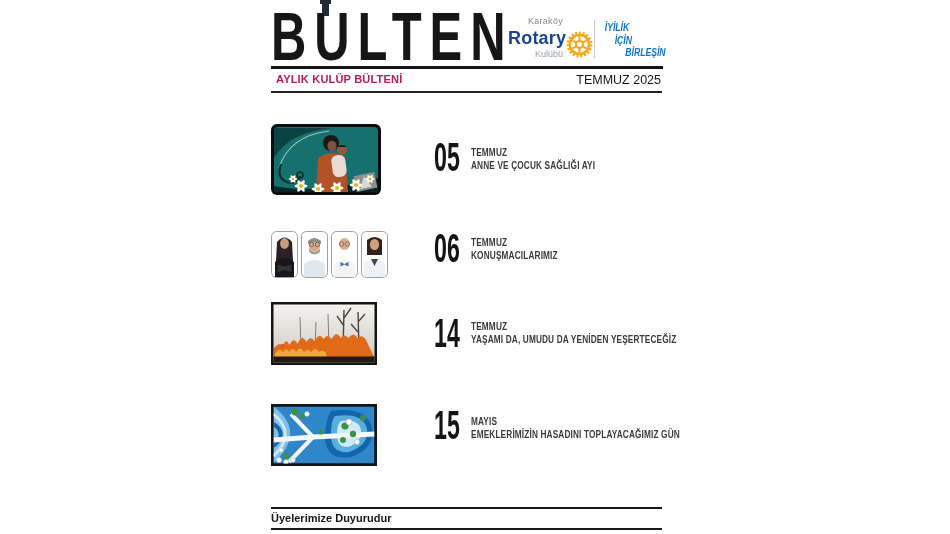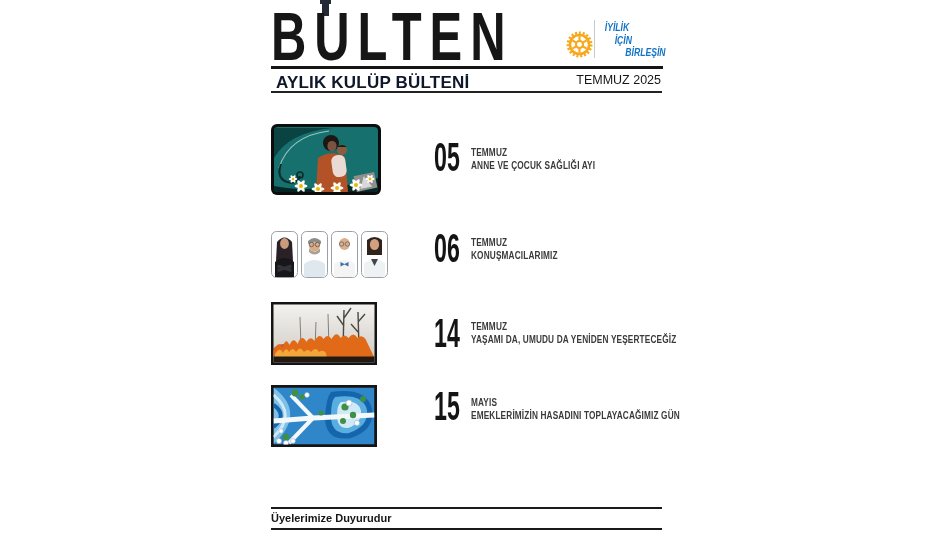--- a/index.html
+++ b/index.html
@@ -19,55 +19,60 @@
   .r-org{font-size:18px;font-weight:bold;color:#17458f;margin-top:3px;letter-spacing:.2px;}
   .r-club{font-size:9px;color:#96a0ab;margin-top:3px;}
   .wheel{position:absolute;left:566px;top:31px;}
   .lockup-divider{position:absolute;left:594px;top:20px;width:1px;height:38px;background:#c7cacd;}
   .slogan{position:absolute;left:604px;top:21px;font-size:10.5px;font-weight:bold;font-style:italic;
           color:#1173c6;line-height:12.5px;transform:scaleX(0.82);transform-origin:0 0;white-space:nowrap;}
   .sl-1{padding-left:1px;} .sl-2{padding-left:13px;} .sl-3{padding-left:26px;}
 
   
   .rule-thick{position:absolute;left:271px;top:66px;width:392px;height:3px;background:#151515;}
-  .subhead-left{position:absolute;left:276px;top:73px;font-size:17px;font-weight:bold;letter-spacing:.2px;color:#0f172a;}
+  .subhead-left{position:absolute;left:276px;top:73px;font-size:11px;font-weight:bold;letter-spacing:.2px;color:#be185d;}
   .subhead-right{position:absolute;left:271px;top:73px;width:390px;text-align:right;font-size:12.5px;font-weight:normal;color:#151515;}
   .rule-thin{position:absolute;left:271px;top:91px;width:391px;height:2px;background:#222;}
 
   
   .toc-row{position:absolute;left:271px;width:430px;height:80px;cursor:pointer;}
   .toc-thumb{position:absolute;left:0;}
   .toc-num{position:absolute;left:163px;font-size:40px;line-height:40px;font-weight:bold;color:#141414;
            transform:scaleX(0.58);transform-origin:0 0;white-space:nowrap;}
   .toc-texts{position:absolute;left:200px;font-size:11px;line-height:12.5px;font-weight:bold;color:#3a3a3c;
              transform:scaleX(0.75);transform-origin:0 0;white-space:nowrap;letter-spacing:.2px;}
   .row-1{top:124px;} .row-1 .toc-num{top:13px;} .row-1 .toc-texts{top:22px;}
   .row-2{top:228px;} .row-2 .toc-num{top:0px;}  .row-2 .toc-texts{top:8px;}
   .row-3{top:302px;} .row-3 .toc-num{top:11px;} .row-3 .toc-texts{top:18px;}
-  .row-4{top:383px;padding-left:36px;} .row-4 .toc-num{top:3px;}  .row-4 .toc-texts{top:13px;}
+  .row-4{top:402px;padding-left:36px;} .row-4 .toc-num{top:3px;}  .row-4 .toc-texts{top:13px;}
   .row-2 .toc-thumb{top:3px;display:flex;gap:3px;}
   .row-4 .toc-thumb{top:2px;}
 
   
   .foot-rule-a{position:absolute;left:271px;top:507px;width:391px;height:2px;background:#1a1a1a;}
   .foot-text{position:absolute;left:271px;top:512px;width:391px;text-align:left;
              font-size:11px;font-weight:bold;color:#151515;}
   .foot-rule-b{position:absolute;left:271px;top:528px;width:391px;height:2px;background:#1a1a1a;}
 </style>
 </head>
 <body>
 
 <div class="canvas">
 
   <div class="umlaut-cap"></div>
   <div class="umlaut-stem"></div>
   <div class="masthead">
     <span class="masthead-text">BULTEN</span>
   </div>
 
+  <div class="rotary-textcol">
+    <div class="r-city">Karaköy</div>
+    <div class="r-org">Rotary</div>
+    <div class="r-club">Kulübü</div>
+  </div>
   <svg class="wheel" width="27" height="27" viewBox="0 0 26 26">
     <circle cx="13" cy="13" r="11.2" fill="none" stroke="#f7a81b" stroke-width="2.6" stroke-dasharray="2 1.7"></circle>
     <circle cx="13" cy="13" r="9.2" fill="#ffffff" stroke="#f7a81b" stroke-width="2.4"></circle>
     <g stroke="#f7a81b" stroke-width="2">
       <line x1="13" y1="5" x2="13" y2="21"></line>
       <line x1="6.1" y1="9" x2="19.9" y2="17"></line>
       <line x1="6.1" y1="17" x2="19.9" y2="9"></line>
     </g>
     <circle cx="13" cy="13" r="3.4" fill="#ffffff" stroke="#f7a81b" stroke-width="2"></circle>
   </svg>

